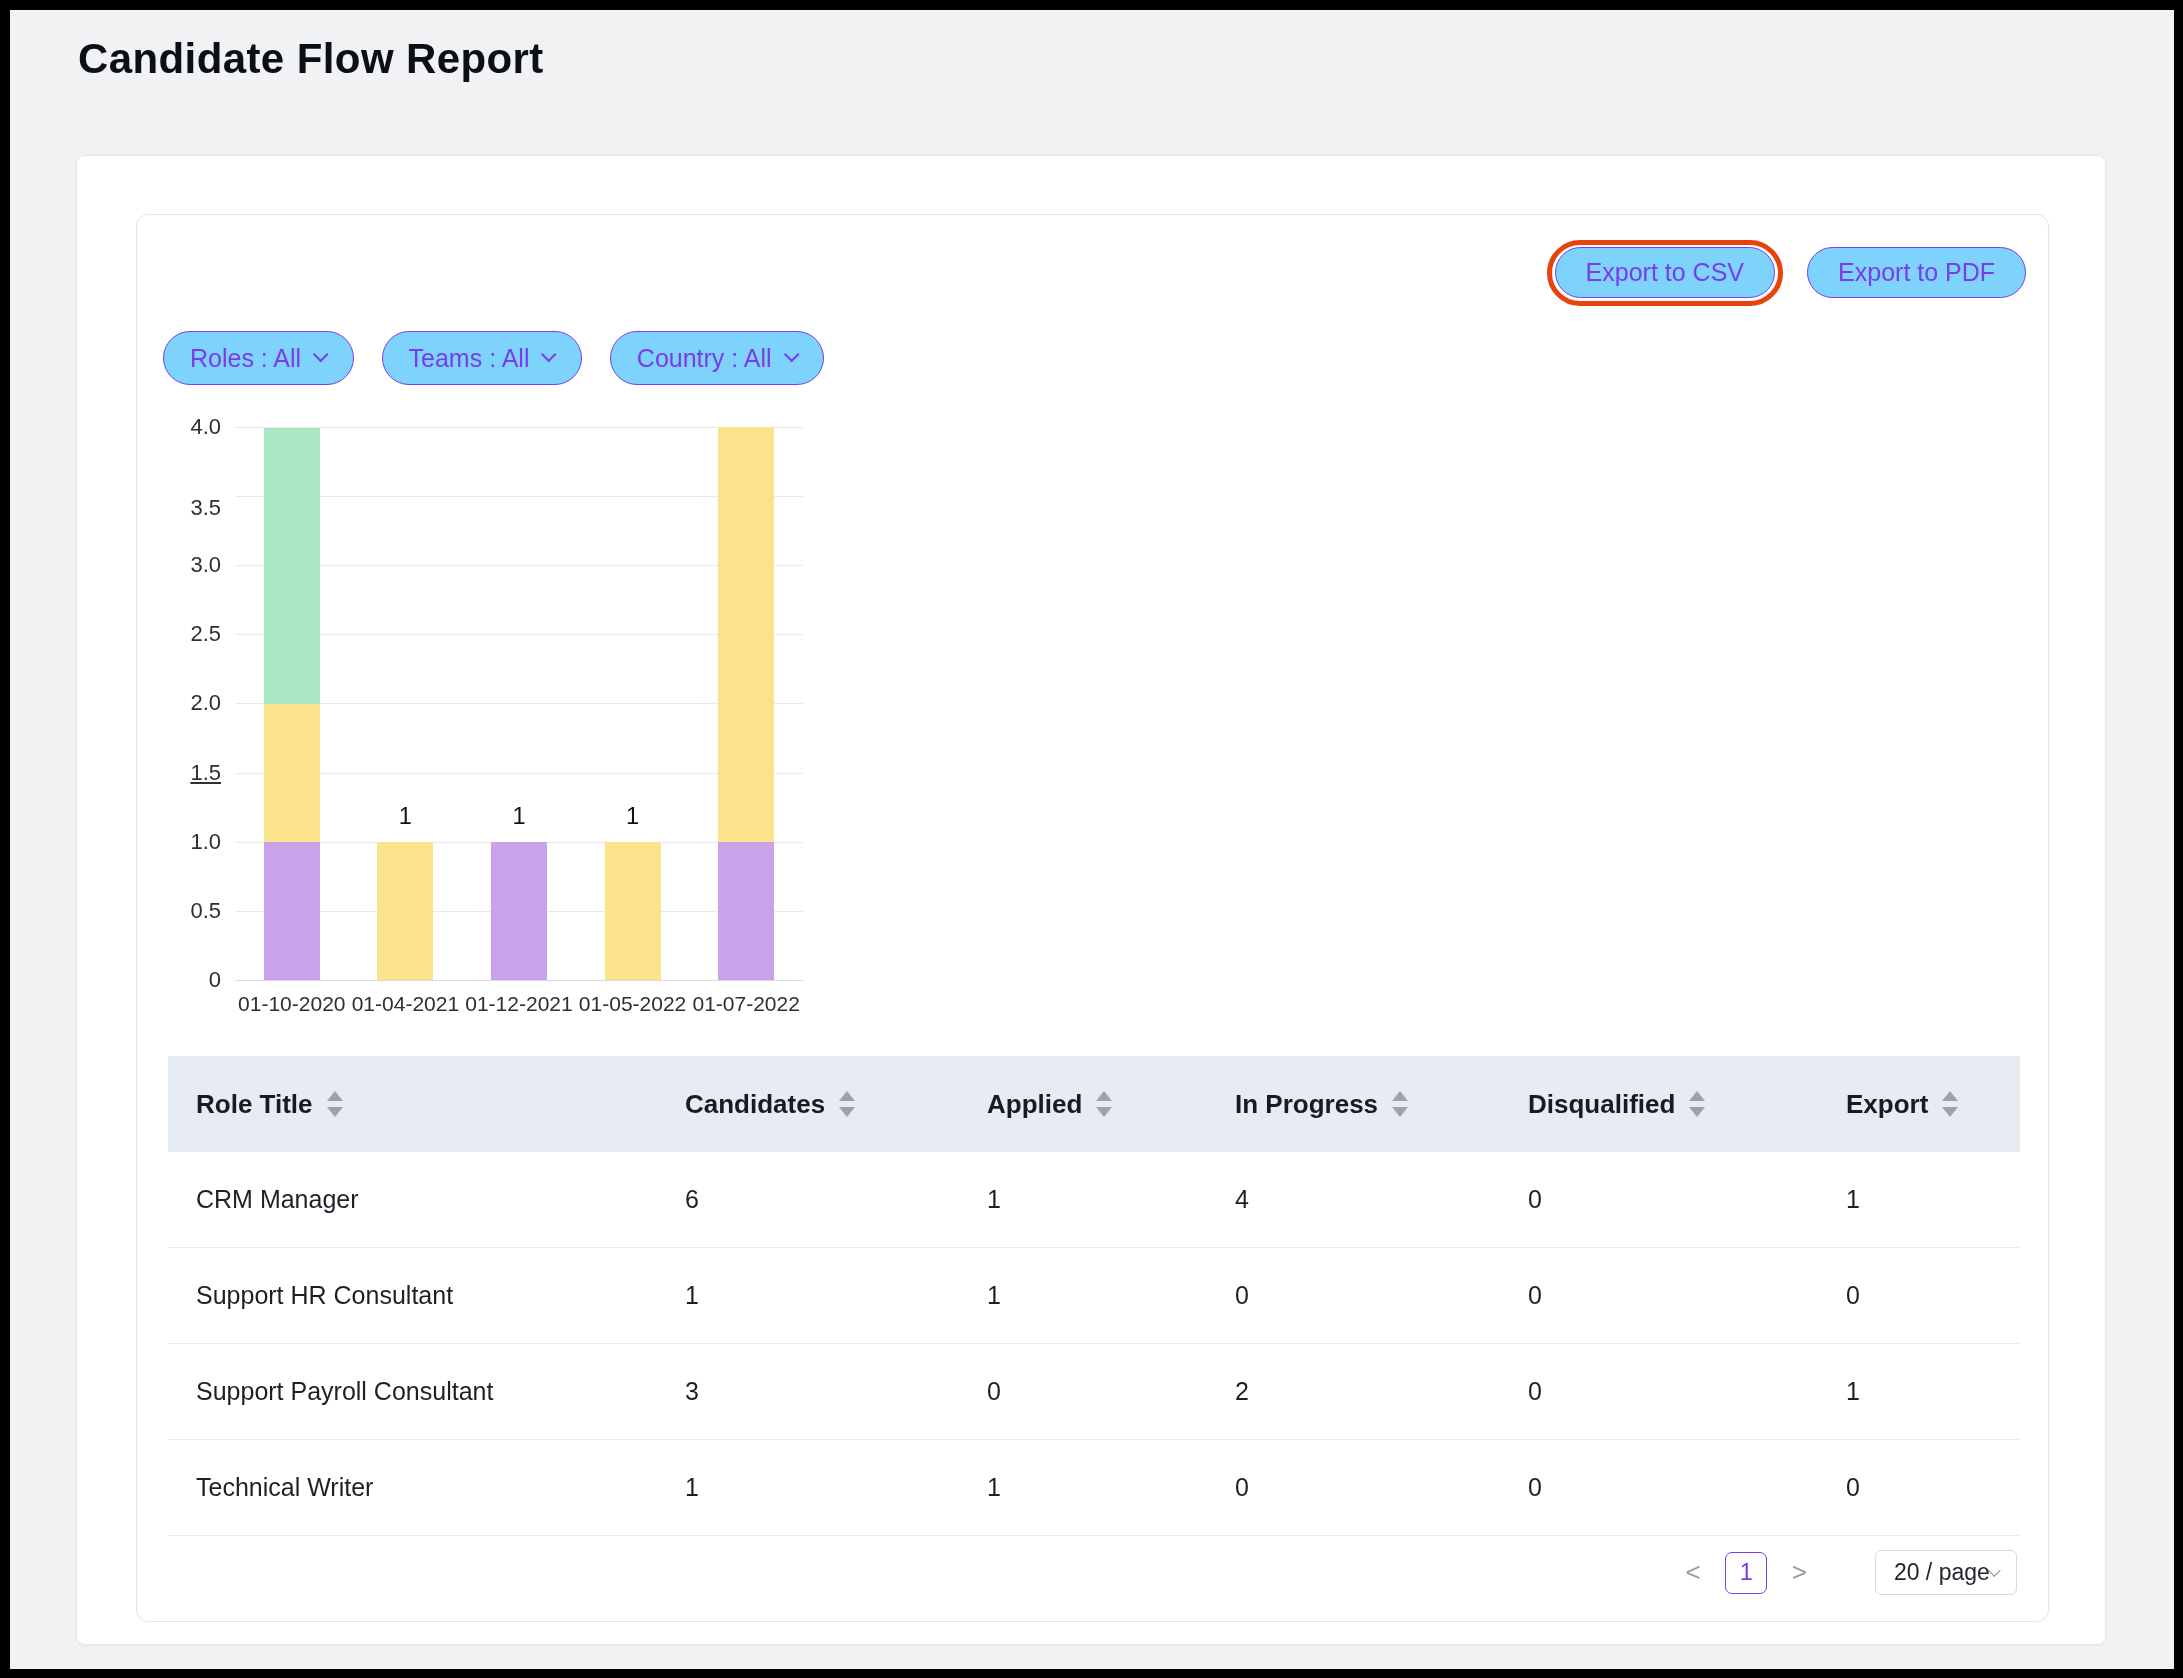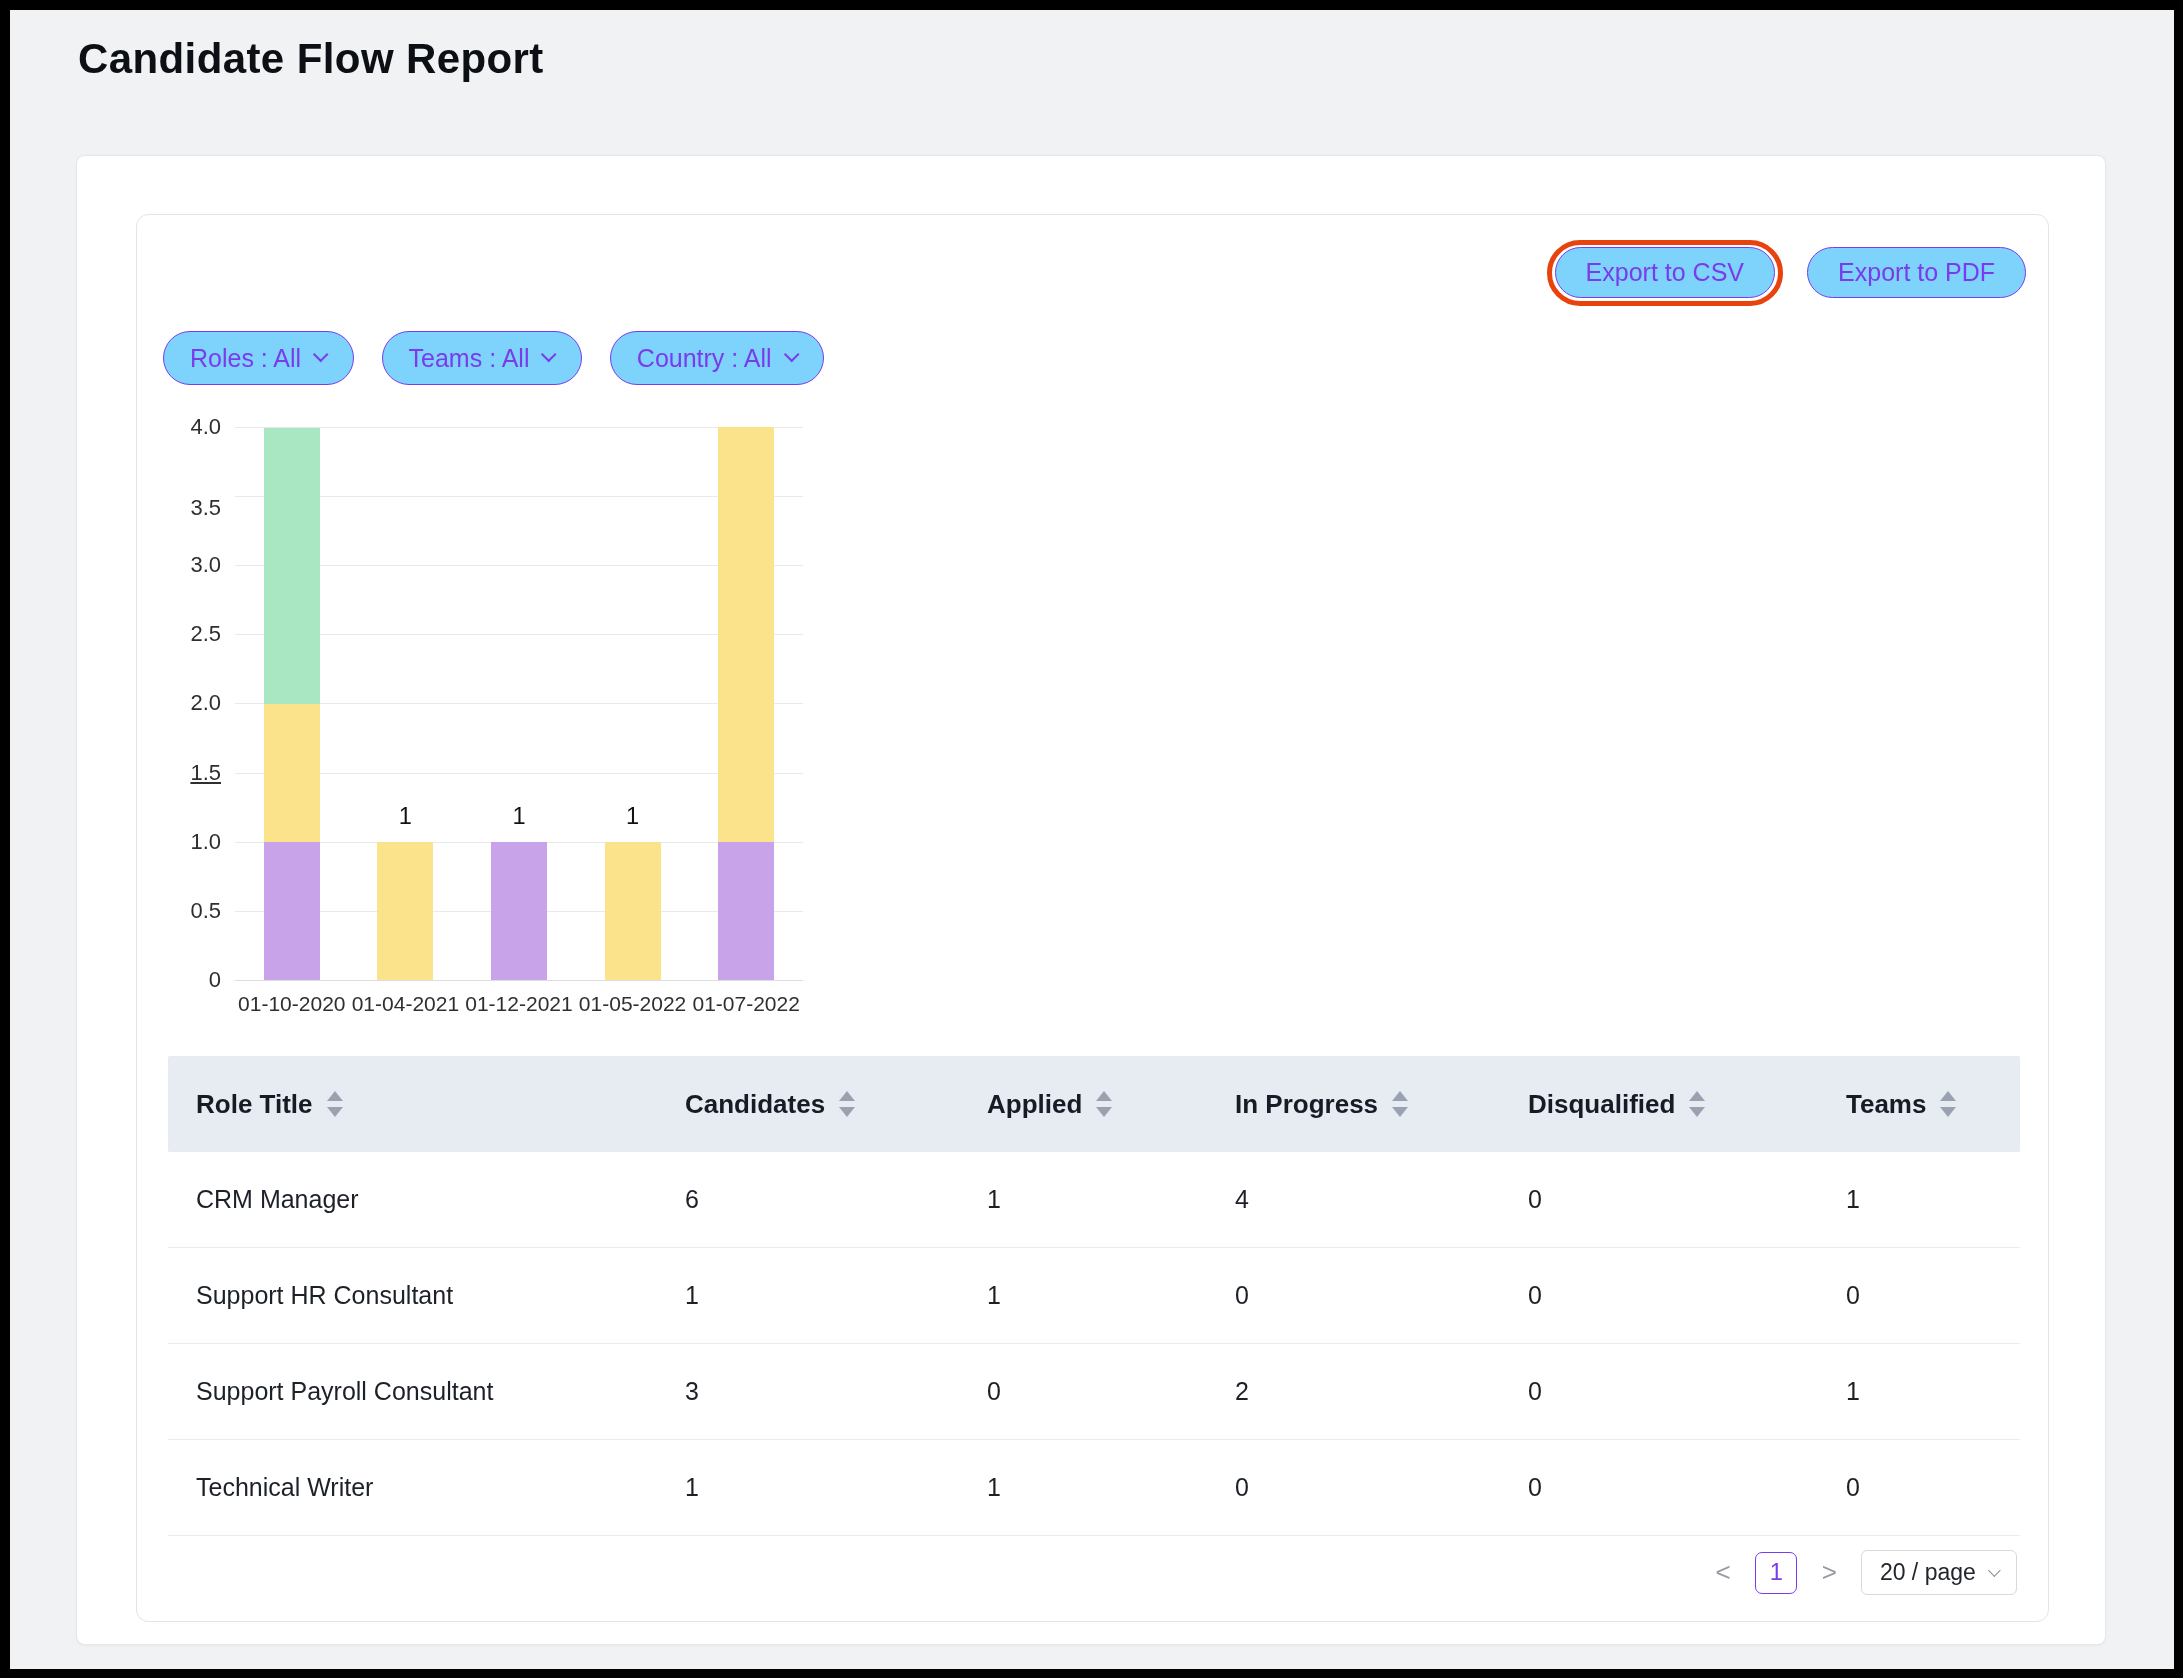--- a/index.html
+++ b/index.html
@@ -56,21 +56,21 @@
   .th{font-weight:bold;font-size:26px;color:#161c26;display:flex;align-items:center;padding-left:28px;cursor:pointer;}
   .td{padding-left:28px;color:#1c2128;}
   .sort{display:inline-flex;flex-direction:column;gap:5.2px;margin-left:14px;}
   .tri-up{width:0;height:0;border-left:8.7px solid transparent;border-right:8.7px solid transparent;border-bottom:10.5px solid #9aa2b1;}
   .tri-down{width:0;height:0;border-left:8.7px solid transparent;border-right:8.7px solid transparent;border-top:10.5px solid #9aa2b1;}
 
   
   .pagination{position:absolute;right:31px;top:1335px;display:flex;align-items:center;gap:21px;}
   .pg-arrow{font-size:26px;color:#9a9aa2;cursor:pointer;padding:0 3.5px;}
   .pg-current{width:42px;height:42px;border:1.7px solid var(--accent);border-radius:7px;color:var(--accent);font-size:23.6px;display:flex;align-items:center;justify-content:center;background:#fff;cursor:pointer;}
-  .pg-size{height:45px;border:0.9px solid #d8d8dd;border-radius:6.1px;background:#fff;display:flex;align-items:center;padding:0 17.5px;font-size:23px;color:#22262c;cursor:pointer;gap:14px;}
+  .pg-size{height:45px;border:0.9px solid #d8d8dd;border-radius:6.1px;background:#fff;display:flex;align-items:center;padding:0 17.5px;font-size:23px;color:#22262c;cursor:pointer;margin-left:44px;}
   .chev-sm{width:8.7px;height:8.7px;border-right:1.7px solid #8b8b92;border-bottom:1.7px solid #8b8b92;transform:rotate(45deg);margin-top:-4.4px;display:inline-block;}
 </style>
 </head>
 <body>
 
 <div class="frame">
   <h1 class="page-title">Candidate Flow Report</h1>
 
   <div class="card">
     <div class="panel">
@@ -198,21 +198,21 @@
               </span>
             </div>
             <div class="th">
               <span>Disqualified</span>
               <span class="sort">
                 <span class="tri-up"></span>
                 <span class="tri-down"></span>
               </span>
             </div>
             <div class="th">
-              <span>Teams</span>
+              <span>Export</span>
               <span class="sort">
                 <span class="tri-up"></span>
                 <span class="tri-down"></span>
               </span>
             </div>
           </div>
         <div id="tbody">
             <div class="trow">
               <div class="td">CRM Manager</div>
               <div class="td">6</div>

